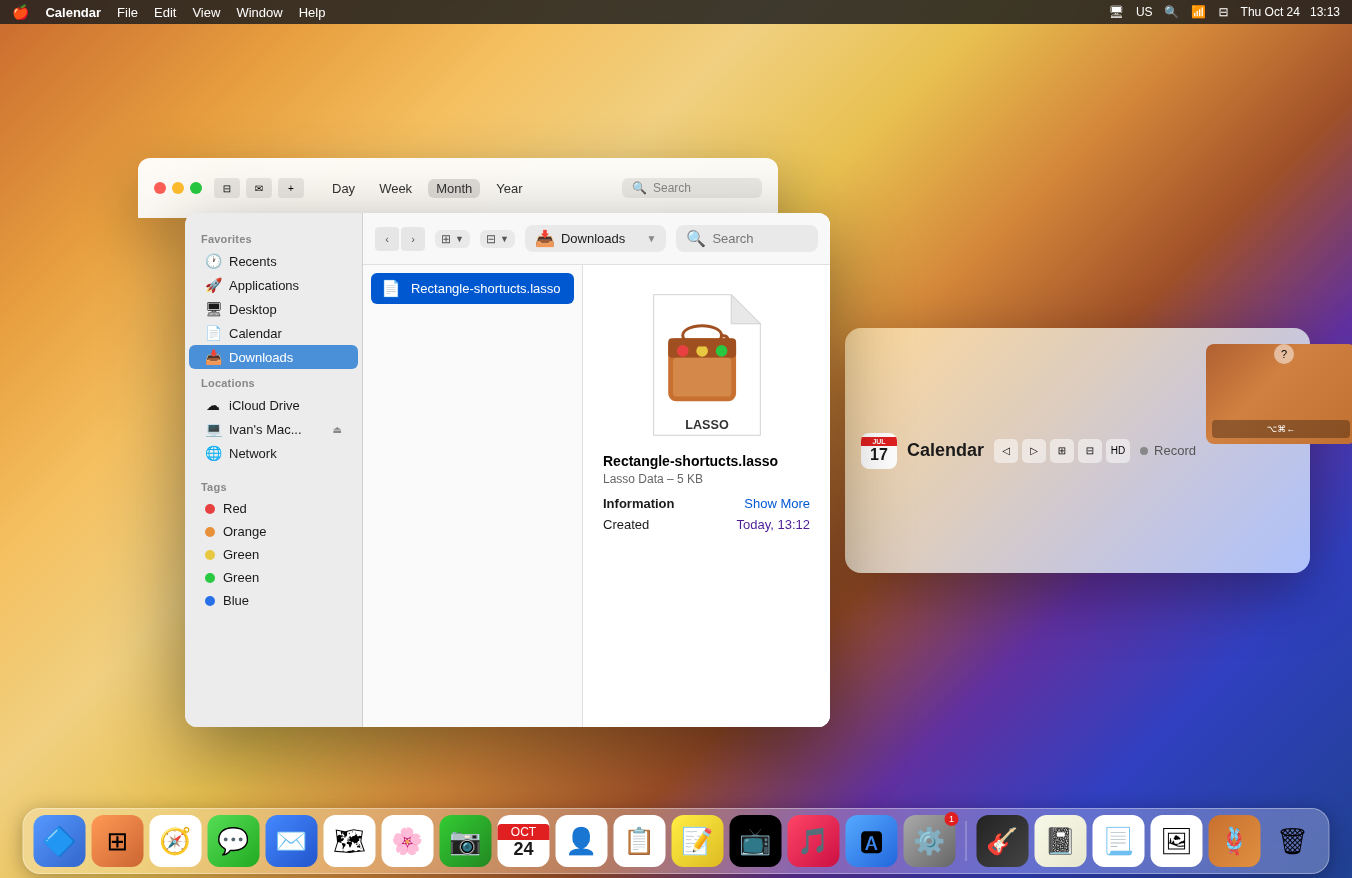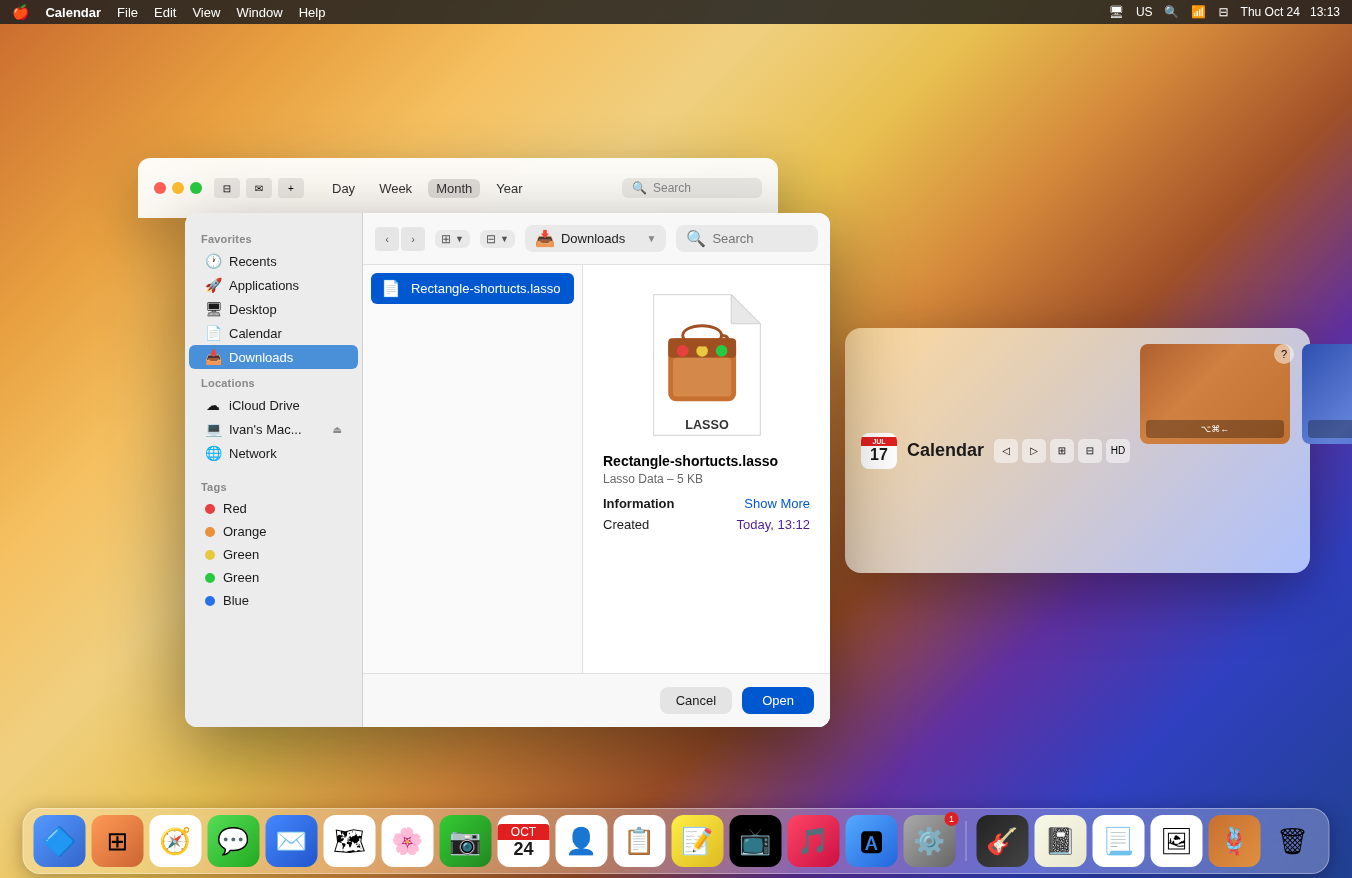--- a/index.html
+++ b/index.html
@@ -743,43 +743,43 @@
             <span class="show-more-link">Show More</span>
           </div>
           <div class="file-info-row">
             <span>Created</span>
             <span class="info-value">Today, 13:12</span>
           </div>
         </div>
       </div>
     </div>
 
-    <div class="finder-footer">
-      <button class="btn-cancel">Cancel</button>
-      <button class="btn-open">Open</button>
-    </div>
   </div>
 </div>
 
 <div class="calendar-widget">
   <div class="widget-header">
     <div class="widget-cal-icon">
       <div class="widget-cal-top">JUL</div>
       <div class="widget-cal-date">17</div>
     </div>
     <div class="widget-title">Calendar</div>
     <div class="widget-controls">
       <div class="widget-ctrl-btn">◁</div>
       <div class="widget-ctrl-btn">▷</div>
       <div class="widget-ctrl-btn">⊞</div>
       <div class="widget-ctrl-btn">⊟</div>
       <div class="widget-ctrl-btn">HD</div>
     </div>
   </div>
 
+  <div class="widget-record">
+    <div class="record-dot"></div>
+    <span>Record</span>
+  </div>
 
   <div class="widget-thumbnails">
     <div class="widget-thumb" style="background: linear-gradient(135deg, #b06030 0%, #d08040 40%, #c07030 100%);">
       <div class="thumb-overlay">
         <span>⌥⌘←</span>
       </div>
     </div>
     <div class="widget-thumb widget-thumb-2" style="background: linear-gradient(135deg, #3050b0 0%, #6080d8 50%, #4060c0 100%);">
       <div class="thumb-overlay">
         <span>⌥⌘→|</span>

